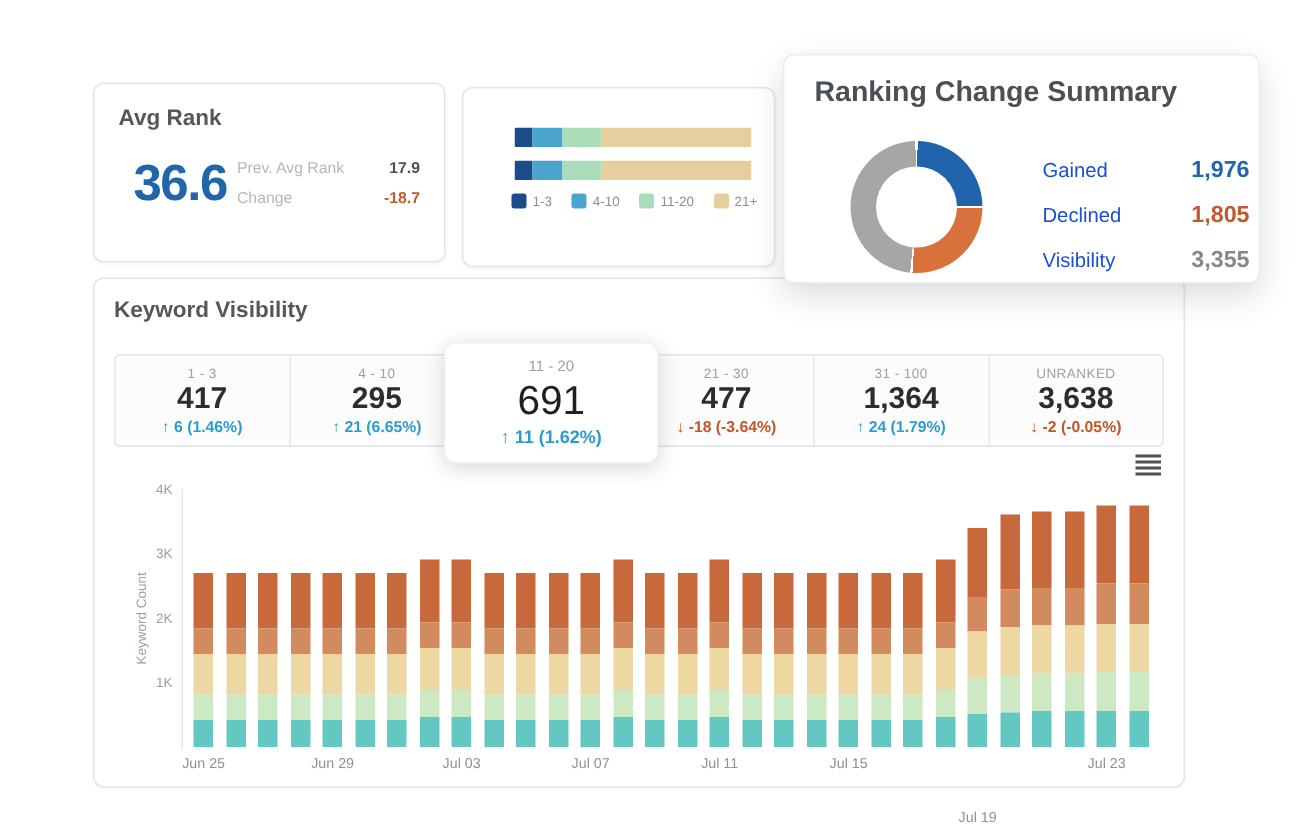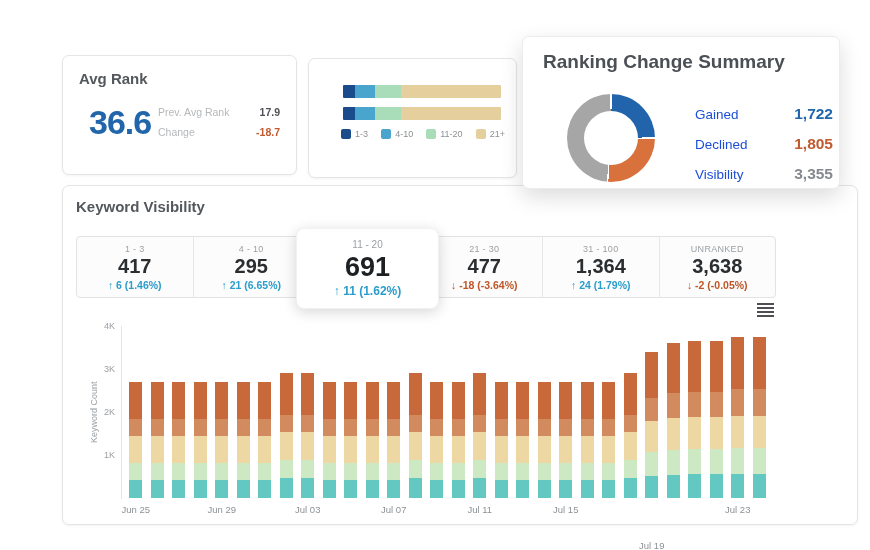--- a/index.html
+++ b/index.html
@@ -40,41 +40,41 @@
   .card-rcs .card-title { font-size: 19px; color: #4b5055; }
   .donut { position: absolute; left: 44px; top: 57px; width: 88px; height: 88px; border-radius: 50%; }
   .donut-hole { position: absolute; left: 50%; top: 50%; width: 54px; height: 54px;
     margin: -27px 0 0 -27px; background: #fff; border-radius: 50%; }
   .rcs-legend { position: absolute; left: 172px; top: 62px; width: 138px; }
   .rcs-row { display: flex; justify-content: space-between; align-items: baseline; line-height: 1.95; }
   .rcs-row .lbl { font-size: 13.5px; color: #1d4ed8; }
   .rcs-row .val { font-size: 15.5px; font-weight: bold; }
 
   
-  .card-kv { left: 62px; top: 185px; width: 796px; height: 340px; padding: 12px 13px; }
+  .card-kv { left: 62px; top: 185px; width: 728px; height: 340px; padding: 12px 13px; }
   .tabstrip {
     position: absolute; left: 13px; top: 50px; width: 700px; height: 62px;
     background: #fcfcfc; border: 1px solid #e2e3e5; border-radius: 4px; display: flex;
   }
   .tab { flex: 1; border-right: 1px solid #e7e8e9; display: flex; flex-direction: column;
     align-items: center; justify-content: center; gap: 2px; cursor: pointer; }
   .tab:last-child { border-right: none; }
   .tab .range { font-size: 9px; color: #9ba0a5; letter-spacing: 0.3px; }
   .tab .count { font-size: 20px; font-weight: bold; color: #2b2e31; line-height: 1.05; }
   .tab .change { font-size: 10.5px; font-weight: bold; }
   .tab.is-active > span { visibility: hidden; }
   .active-tab {
     position: absolute; left: 233px; top: 42px; width: 143px; height: 81px; z-index: 3;
     background: #fff; border: 1px solid #f1f1f2; border-radius: 8px;
     box-shadow: 0 3px 14px rgba(0,0,0,0.16);
     display: flex; flex-direction: column; align-items: center; justify-content: center; gap: 3px;
     cursor: pointer;
   }
   .active-tab .range { font-size: 10px; color: #9ba0a5; }
-  .active-tab .count { font-size: 27px; font-weight: bold; color: #1e2124; line-height: 1.05; }
+  .active-tab .count { font-size: 27px; font-weight: normal; color: #1e2124; line-height: 1.05; }
   .active-tab .change { font-size: 12px; font-weight: bold; }
 
   
   .kv-chart { position: absolute; left: 0; top: 0; width: 728px; height: 340px; pointer-events: none; }
   .ylabel { position: absolute; left: 26px; top: 158px; height: 136px;
     writing-mode: vertical-rl; transform: rotate(180deg);
     font-size: 9px; color: #9aa0a5; text-align: center; }
   .ytick { position: absolute; left: 18px; width: 34px; text-align: right;
     font-size: 9px; color: #9aa0a5; }
   .yaxis-line { position: absolute; left: 58px; top: 140px; width: 1px; height: 173px; background: #e4e5e6; }
@@ -145,21 +145,21 @@
   </section>
 
   <section class="card card-rcs">
     <div class="card-title">Ranking Change Summary</div>
     <div class="donut" id="donut" style="background: conic-gradient(rgb(255, 255, 255) 0deg, rgb(255, 255, 255) 1deg, rgb(33, 100, 171) 1deg, rgb(33, 100, 171) 89.0785deg, rgb(255, 255, 255) 89.0785deg, rgb(255, 255, 255) 90.0785deg, rgb(255, 255, 255) 90.0785deg, rgb(255, 255, 255) 91.0785deg, rgb(216, 113, 59) 91.0785deg, rgb(216, 113, 59) 183.499deg, rgb(255, 255, 255) 183.499deg, rgb(255, 255, 255) 184.499deg, rgb(255, 255, 255) 184.499deg, rgb(255, 255, 255) 185.499deg, rgb(166, 166, 166) 185.499deg, rgb(166, 166, 166) 359deg, rgb(255, 255, 255) 359deg, rgb(255, 255, 255) 360deg);">
       <div class="donut-hole"></div>
     </div>
     <div class="rcs-legend" id="rcsLegend">
         <div class="rcs-row">
           <span class="lbl">Gained</span>
-          <span class="val" style="color: rgb(33, 102, 171);">1,722</span>
+          <span class="val" style="color: rgb(33, 102, 171);">1,976</span>
         </div>
         <div class="rcs-row">
           <span class="lbl">Declined</span>
           <span class="val" style="color: rgb(194, 89, 47);">1,805</span>
         </div>
         <div class="rcs-row">
           <span class="lbl">Visibility</span>
           <span class="val" style="color: rgb(133, 137, 142);">3,355</span>
         </div>
       </div>

